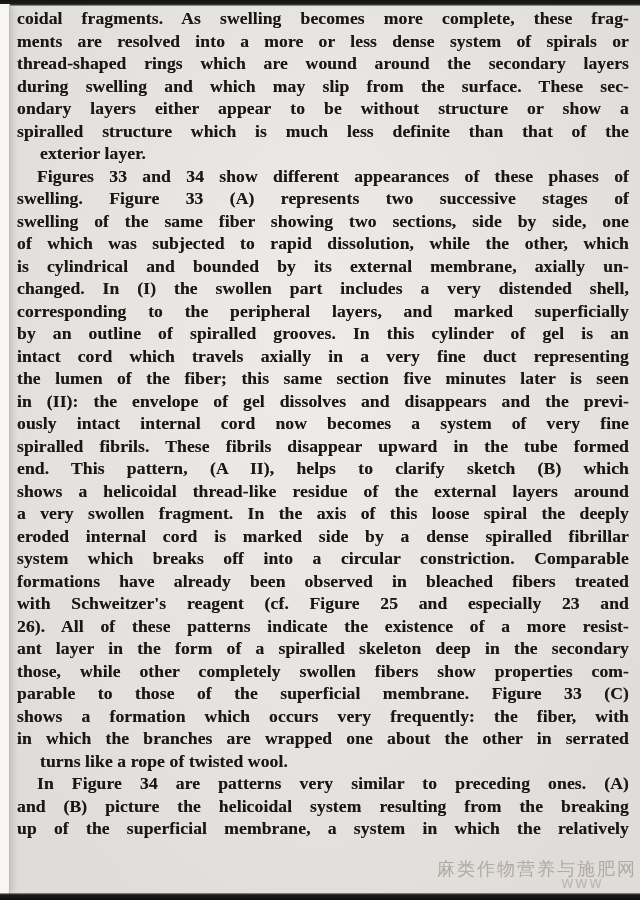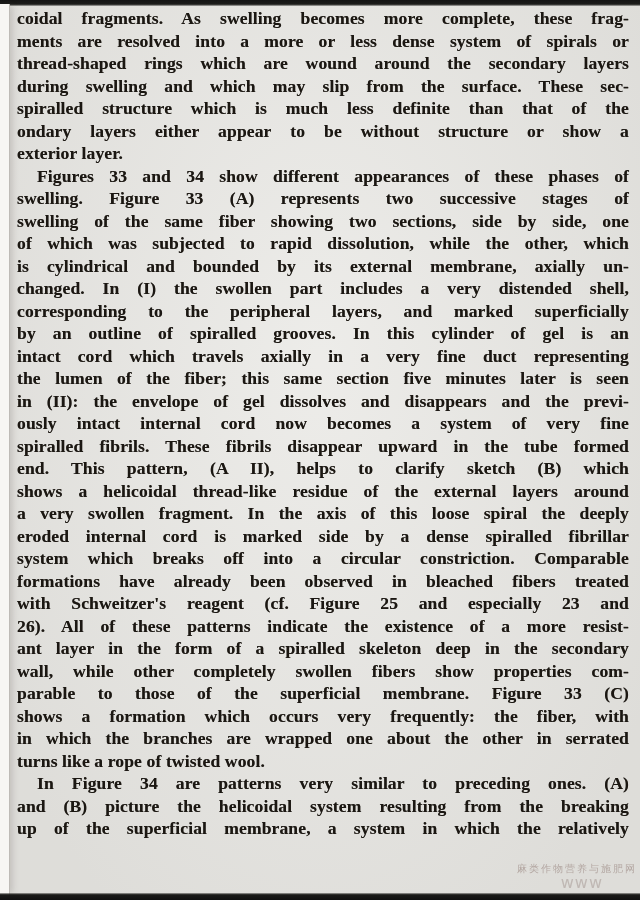--- a/index.html
+++ b/index.html
@@ -45,36 +45,37 @@
     letter-spacing: 0.1px;
     text-shadow: 0 0 0.6px rgba(27,23,18,0.55);
   }
   .line {
     text-align: justify;
     text-align-last: justify;
     white-space: normal;
   }
   .line.last-left {
     text-align-last: left;
+    margin-left: 23px;
   }
   .line.first-indent {
     padding-left: 20px;
   }
   .watermark {
     position: absolute;
     right: 3px;
     bottom: 11px;
     text-align: right;
     color: rgba(168,152,148,0.78);
     font-family: "DejaVu Sans", sans-serif;
     pointer-events: none;
   }
   .watermark .wm-cn {
     display: block;
-    font-size: 10px;
+    font-size: 18px;
     letter-spacing: 2px;
     line-height: 14px;
   }
   .watermark .wm-url {
     display: block;
     font-size: 16px;
     letter-spacing: 1px;
     line-height: 13px;
     padding-right: 34px;
     color: rgba(175,165,160,0.65);
@@ -86,22 +87,22 @@
 <div class="scan">
   <div class="edge-top"></div>
   <div class="gutter-left"></div>
 
   <main class="text-block" id="text-block">
       <div>
         <div class="line">coidal fragments.  As swelling becomes more complete, these frag-</div>
         <div class="line">ments are resolved into a more or less dense system of spirals or</div>
         <div class="line">thread-shaped rings which are wound around the secondary layers</div>
         <div class="line">during swelling and which may slip from the surface.  These sec-</div>
+        <div class="line">ondary layers either appear to be without structure or show a</div>
         <div class="line">spiralled structure which is much less definite than that of the</div>
-        <div class="line">ondary layers either appear to be without structure or show a</div>
         <div class="line last-left">exterior layer.</div>
       </div>
       <div>
         <div class="line first-indent">Figures 33 and 34 show different appearances of these phases of</div>
         <div class="line">swelling.  Figure 33 (A) represents two successive stages of</div>
         <div class="line">swelling of the same fiber showing two sections, side by side, one</div>
         <div class="line">of which was subjected to rapid dissolution, while the other, which</div>
         <div class="line">is cylindrical and bounded by its external membrane, axially un-</div>
         <div class="line">changed.  In (I) the swollen part includes a very distended shell,</div>
         <div class="line">corresponding to the peripheral layers, and marked superficially</div>
@@ -113,21 +114,21 @@
         <div class="line">spiralled fibrils.  These fibrils disappear upward in the tube formed</div>
         <div class="line">end.  This pattern, (A II), helps to clarify sketch (B) which</div>
         <div class="line">shows a helicoidal thread-like residue of the external layers around</div>
         <div class="line">a very swollen fragment.  In the axis of this loose spiral the deeply</div>
         <div class="line">eroded internal cord is marked side by a dense spiralled fibrillar</div>
         <div class="line">system which breaks off into a circular constriction.  Comparable</div>
         <div class="line">formations have already been observed in bleached fibers treated</div>
         <div class="line">with Schweitzer's reagent (cf. Figure 25 and especially 23 and</div>
         <div class="line">26).  All of these patterns indicate the existence of a more resist-</div>
         <div class="line">ant layer in the form of a spiralled skeleton deep in the secondary</div>
-        <div class="line">wall, while other completely swollen fibers show properties com-</div>
+        <div class="line">those, while other completely swollen fibers show properties com-</div>
         <div class="line">parable to those of the superficial membrane.  Figure 33 (C)</div>
         <div class="line">shows a formation which occurs very frequently: the fiber, with</div>
         <div class="line">in which the branches are wrapped one about the other in serrated</div>
         <div class="line last-left">turns like a rope of twisted wool.</div>
       </div>
       <div>
         <div class="line first-indent">In Figure 34 are patterns very similar to preceding ones.  (A)</div>
         <div class="line">and (B) picture the helicoidal system resulting from the breaking</div>
         <div class="line">up of the superficial membrane, a system in which the relatively</div>
       </div>

